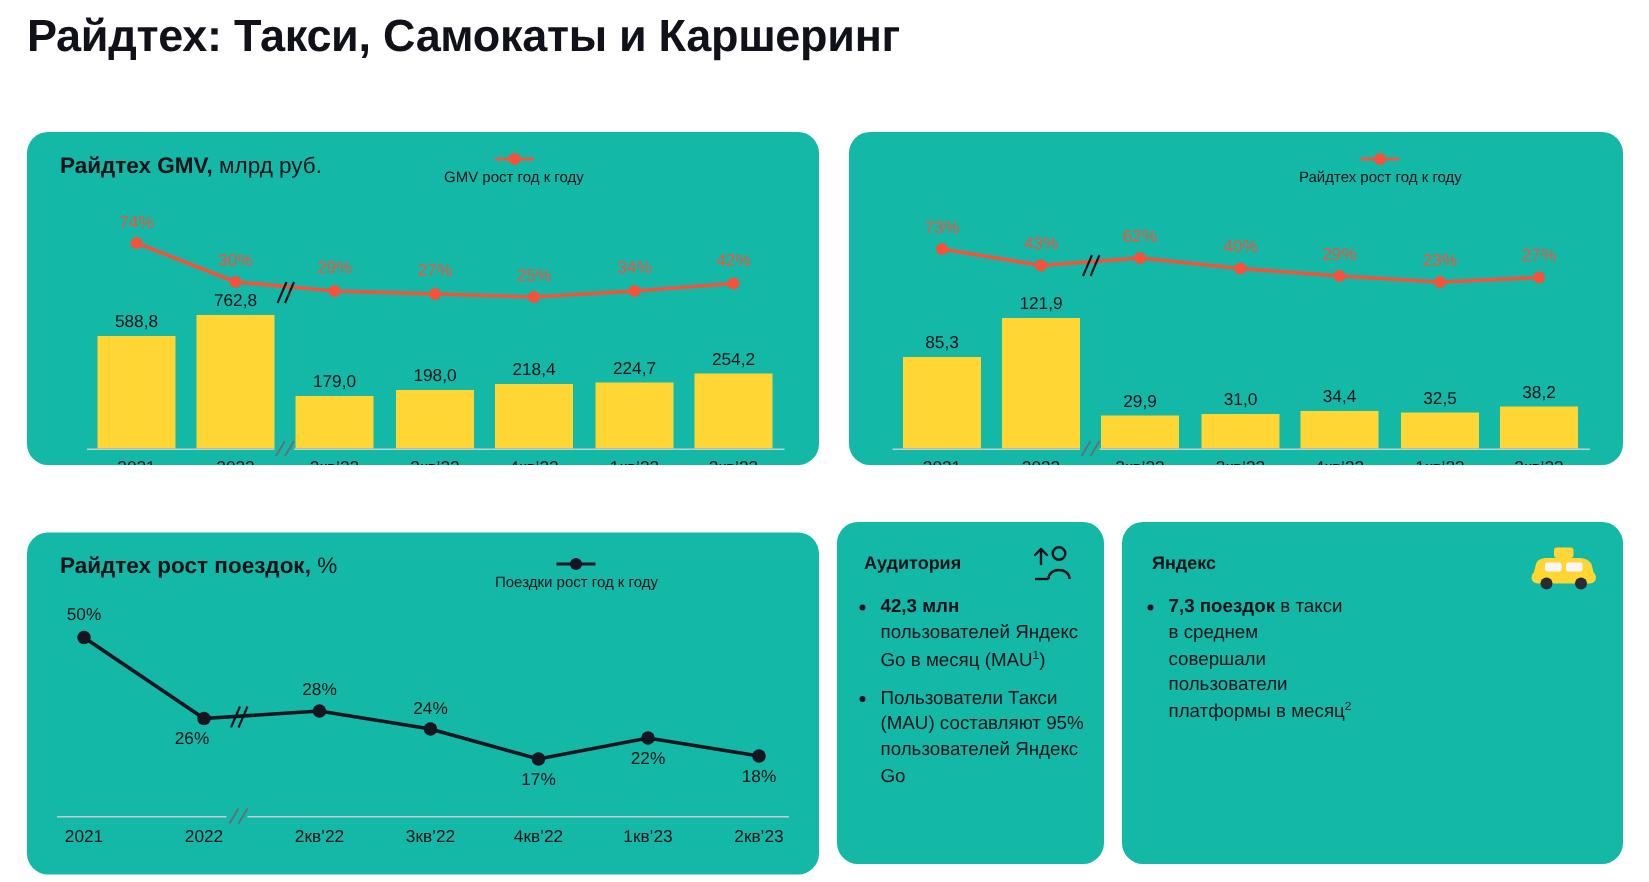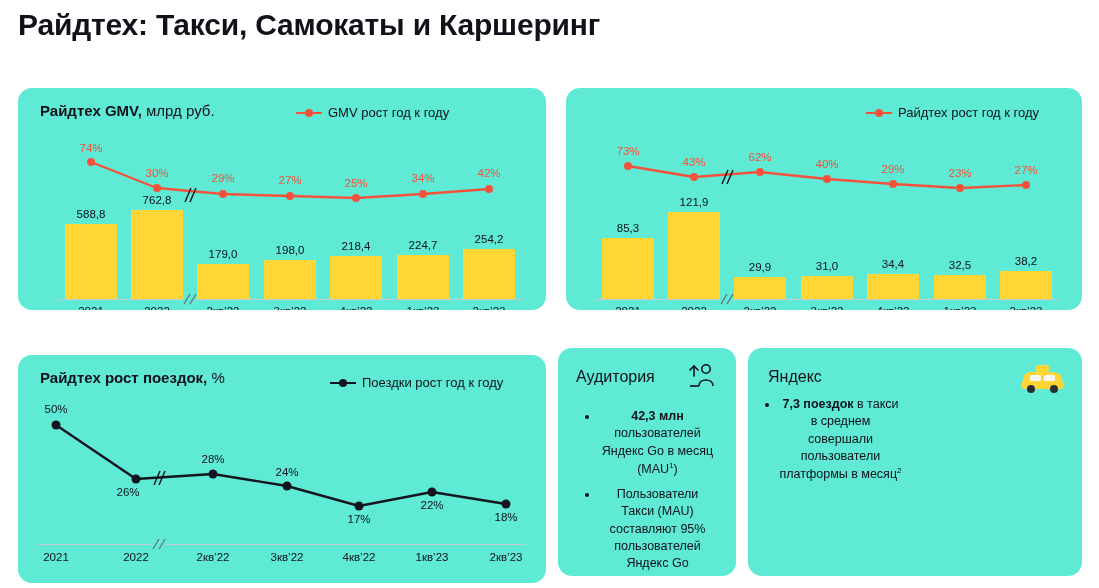--- a/index.html
+++ b/index.html
@@ -17,43 +17,43 @@
     position: absolute;
     left: 18px; top: 8px;
     font-size: 30px;
     font-weight: bold;
     letter-spacing: -0.2px;
     color: #11111a;
   }
 
   .card {
     position: absolute;
-    background: #5eead4;
+    background: #14b8a6;
     border-radius: 14px;
-    text-align: center;
   }
 
   .card-head {
     position: absolute;
     left: 22px; top: 14px;
     font-size: 15px;
     font-weight: bold;
     color: #11111a;
     white-space: nowrap;
   }
   .card-head .light { font-weight: normal; }
 
   .legend {
     position: absolute;
     display: flex;
     align-items: center;
     gap: 6px;
-    font-size: 13px;
+    font-size: 10px;
     color: #11111a;
     white-space: nowrap;
+    flex-direction: column;
   }
   .legend .swatch {
     width: 26px; height: 2px;
     background: #f5523c;
     position: relative;
   }
   .legend .swatch::after {
     content: "";
     position: absolute;
     left: 9px; top: -3px;
@@ -63,31 +63,31 @@
   }
   .legend.dark .swatch { background: #15151f; }
   .legend.dark .swatch::after { background: #15151f; }
 
   .chart { position: absolute; }
   .chart svg { display: block; }
 
   
   .block-title {
     position: absolute;
-    font-size: 16px;
-    font-weight: normal;
+    font-size: 12px;
+    font-weight: bold;
     color: #11111a;
   }
   .bullets {
     position: absolute;
     font-size: 12.5px;
     line-height: 1.38;
     color: #11111a;
   }
-  .bullets ul { margin: 12px; padding-left: 15px; }
+  .bullets ul { margin: 0; padding-left: 15px; }
   .bullets li { margin-bottom: 8px; }
   .bullets b { font-weight: bold; }
   sup { font-size: 8px; vertical-align: super; }
 
   .cols { position: absolute; display: flex; gap: 16px; }
   .col { width: 138px; font-size: 12.5px; line-height: 1.38; }
   .col ul { margin: 0; padding-left: 15px; }
 
   .icon-abs { position: absolute; }
 </style>

